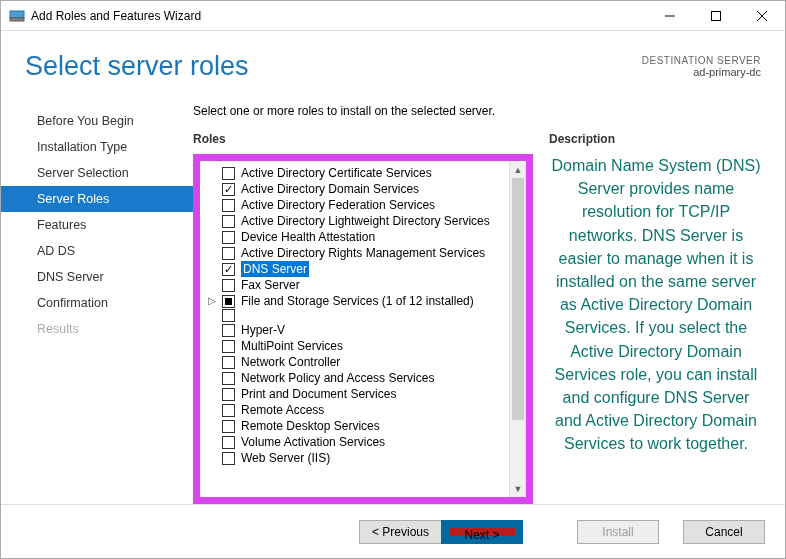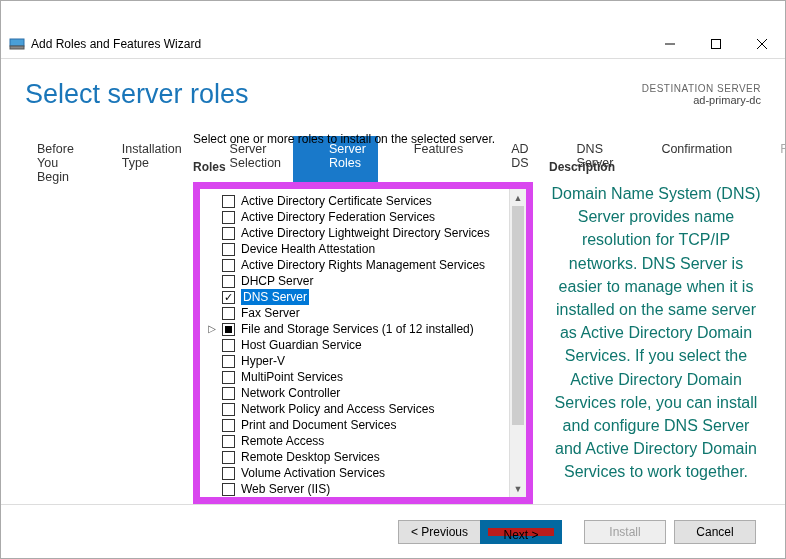--- a/index.html
+++ b/index.html
@@ -1,33 +1,33 @@
 <!DOCTYPE html>
 <html><head>
   <meta charset="utf-8">
   <style>
     * { margin: 0; padding: 0; box-sizing: border-box; font-family: "Segoe UI", Tahoma, sans-serif; }
     body { width: 786px; height: 559px; background: #fff; border: 1px solid #aaa; display: flex; flex-direction: column; overflow: hidden; }
 
-    .titlebar { height: 30px; display: flex; align-items: center; background: #fff; border-bottom: 1px solid #ddd; margin-top: 28px; }
+    .titlebar { height: 30px; display: flex; align-items: center; background: #fff; border-bottom: 1px solid #ddd; }
     .titlebar-icon { width: 16px; height: 16px; margin: 0 6px 0 8px; }
     .titlebar-text { font-size: 12px; color: #000; flex: 1; }
     .win-btns { display: flex; }
     .win-btn { width: 46px; height: 30px; display: flex; align-items: center; justify-content: center; }
     .win-btn svg { width: 10px; height: 10px; }
 
     .header { display: flex; padding: 20px 24px 0 24px; align-items: flex-start; }
     .header-title { color: #1a76b9; font-size: 27px; font-weight: 300; flex: 1; }
     .dest-block { text-align: right; font-size: 11px; color: #555; margin-top: 4px; }
     .dest-label { color: #666; letter-spacing: 0.5px; font-size: 10px; }
     .dest-name { color: #444; font-size: 11px; }
 
     .body { flex: 1; display: flex; padding: 22px 0 0 0; overflow: hidden; }
 
-    .sidebar { width: 192px; display: flex; flex-direction: row; padding-top: 4px; }
+    .sidebar { width: 192px; display: flex; flex-direction: column; padding-top: 4px; }
     .nav-item { font-size: 12.5px; padding: 6px 12px 6px 36px; color: #333; cursor: pointer; }
     .nav-item.selected { background: #1979ca; color: #fff; }
     .nav-item.disabled { color: #aaa; }
 
     .main { flex: 1; display: flex; flex-direction: column; padding-right: 22px; overflow: hidden; }
     .instruction { font-size: 12px; color: #000; margin-bottom: 14px; }
     .columns { flex: 1; display: flex; gap: 16px; overflow: hidden; }
 
     .roles-col { width: 340px; display: flex; flex-direction: column; }
     .col-header { font-size: 12px; font-weight: 600; color: #333; margin-bottom: 8px; }
@@ -42,21 +42,21 @@
     .role-label { white-space: nowrap; }
     .role-item.selected .role-label { background: #0078d7; color: #fff; padding: 0 2px; }
     .scrollbar { width: 17px; background: #f0f0f0; display: flex; flex-direction: column; border-left: 1px solid #ddd; }
     .sb-btn { height: 17px; display: flex; align-items: center; justify-content: center; color: #606060; font-size: 9px; }
     .sb-track { flex: 1; position: relative; }
     .sb-thumb { position: absolute; left: 2px; right: 2px; top: 0; height: 80%; background: #cdcdcd; }
 
     .desc-col { flex: 1; }
     .desc-text { font-size: 16px; color: #0f766e; line-height: 1.45; text-align: center; }
 
-    .footer { height: 54px; border-top: 1px solid #ddd; display: flex; align-items: center; justify-content: flex-end; padding: 0 29px; gap: 8px; }
+    .footer { height: 54px; border-top: 1px solid #ddd; display: flex; align-items: center; justify-content: flex-end; padding: 0 20px; gap: 24px; }
     .btn { min-width: 82px; height: 24px; font-size: 12px; border: 1px solid #adadad; background: #e1e1e1; padding: 0 12px; cursor: pointer; }
     .btn:disabled { color: #a0a0a0; background: #eee; }
     .btn.primary { border: 8px solid #0369a1; background: #b91c1c; }
     .btn-pair { display: flex; }
     .btn-pair .btn:first-child { border-right: none; }
     .gap { width: 6px; }
   </style>
 </head>
 <body>
 
@@ -114,55 +114,54 @@
     <div class="columns">
       <div class="roles-col">
         <div class="col-header">Roles</div>
         <div class="roles-box">
           <div class="roles-list" id="roles-list">
               <div class="role-item">
                 <span class="role-check"></span>
                 <span class="role-label">Active Directory Certificate Services</span>
               </div>
               <div class="role-item">
+                <span class="role-check checked"></span>
+                <span class="role-label">Active Directory Domain Services</span>
+              </div>
+              <div class="role-item">
                 <span class="role-check"></span>
                 <span class="role-label">Active Directory Federation Services</span>
               </div>
               <div class="role-item">
                 <span class="role-check"></span>
                 <span class="role-label">Active Directory Lightweight Directory Services</span>
               </div>
               <div class="role-item">
                 <span class="role-check"></span>
                 <span class="role-label">Device Health Attestation</span>
               </div>
               <div class="role-item">
                 <span class="role-check"></span>
                 <span class="role-label">Active Directory Rights Management Services</span>
-              </div>
-              <div class="role-item">
-                <span class="role-check"></span>
-                <span class="role-label">DHCP Server</span>
               </div>
               <div class="role-item selected">
                 <span class="role-check checked"></span>
                 <span class="role-label">DNS Server</span>
               </div>
               <div class="role-item">
                 <span class="role-check"></span>
                 <span class="role-label">Fax Server</span>
               </div>
               <div class="role-item">
                 <span class="expander">▷</span>
                 <span class="role-check indeterminate"></span>
                 <span class="role-label">File and Storage Services (1 of 12 installed)</span>
               </div>
               <div class="role-item">
                 <span class="role-check"></span>
-                <span class="role-label">Host Guardian Service</span>
               </div>
               <div class="role-item">
                 <span class="role-check"></span>
                 <span class="role-label">Hyper-V</span>
               </div>
               <div class="role-item">
                 <span class="role-check"></span>
                 <span class="role-label">MultiPoint Services</span>
               </div>
               <div class="role-item">

